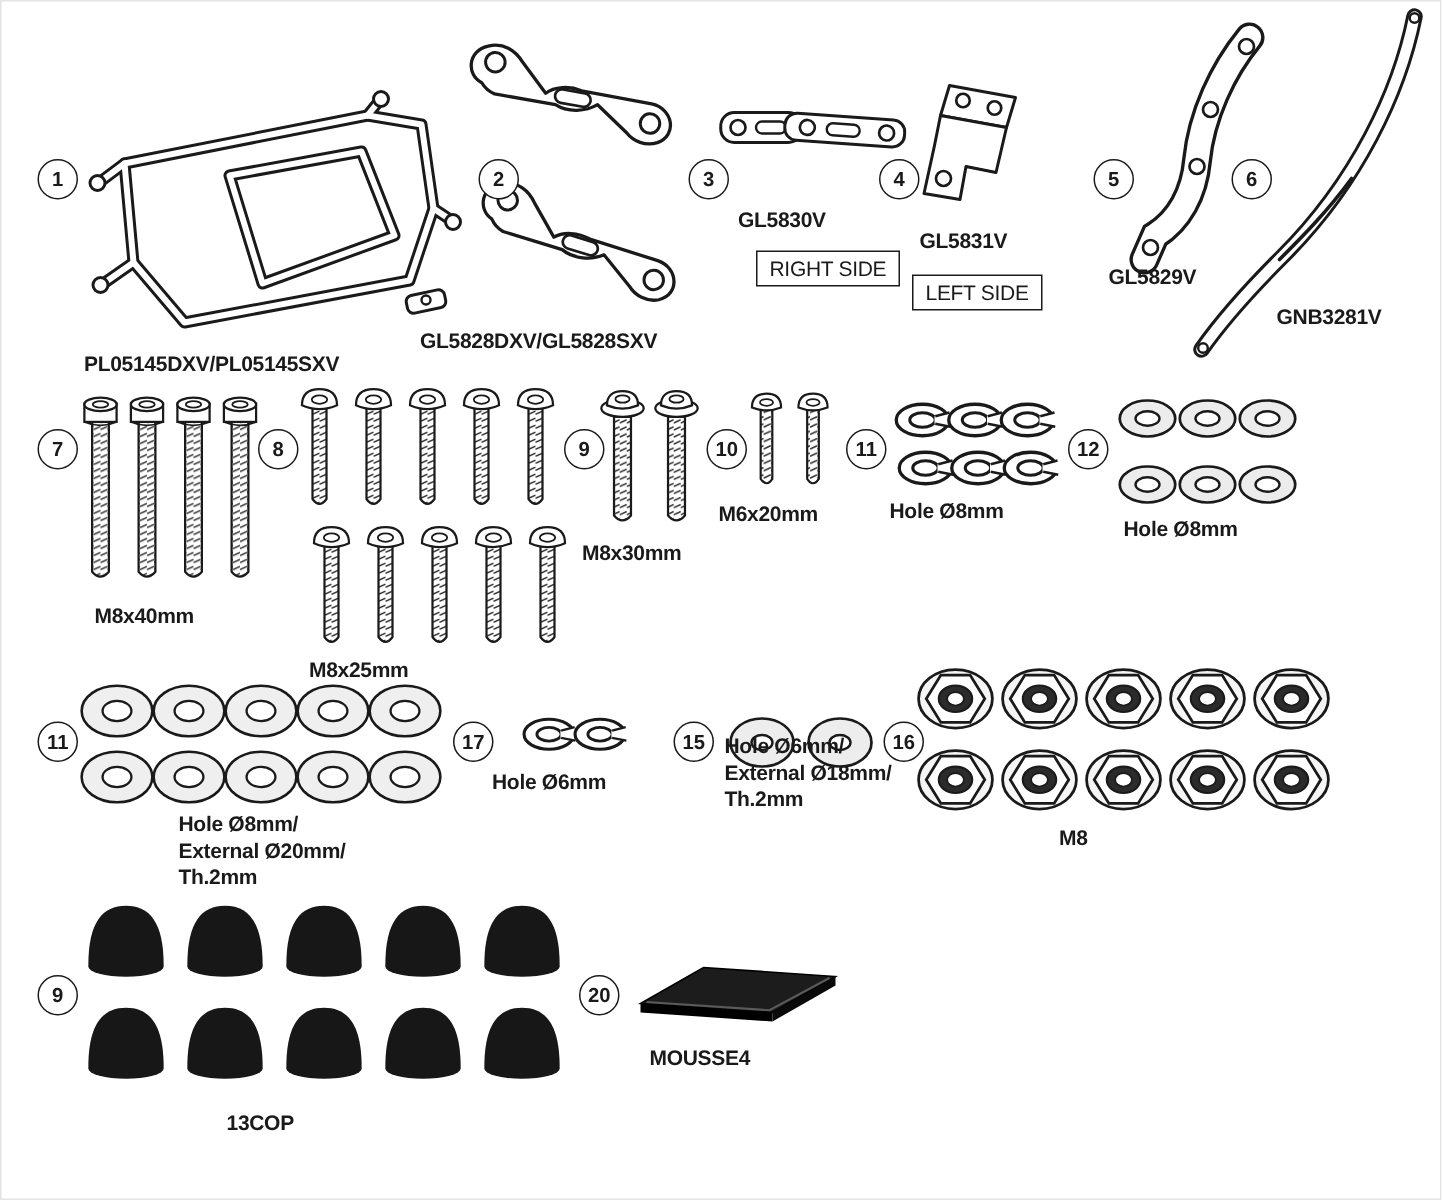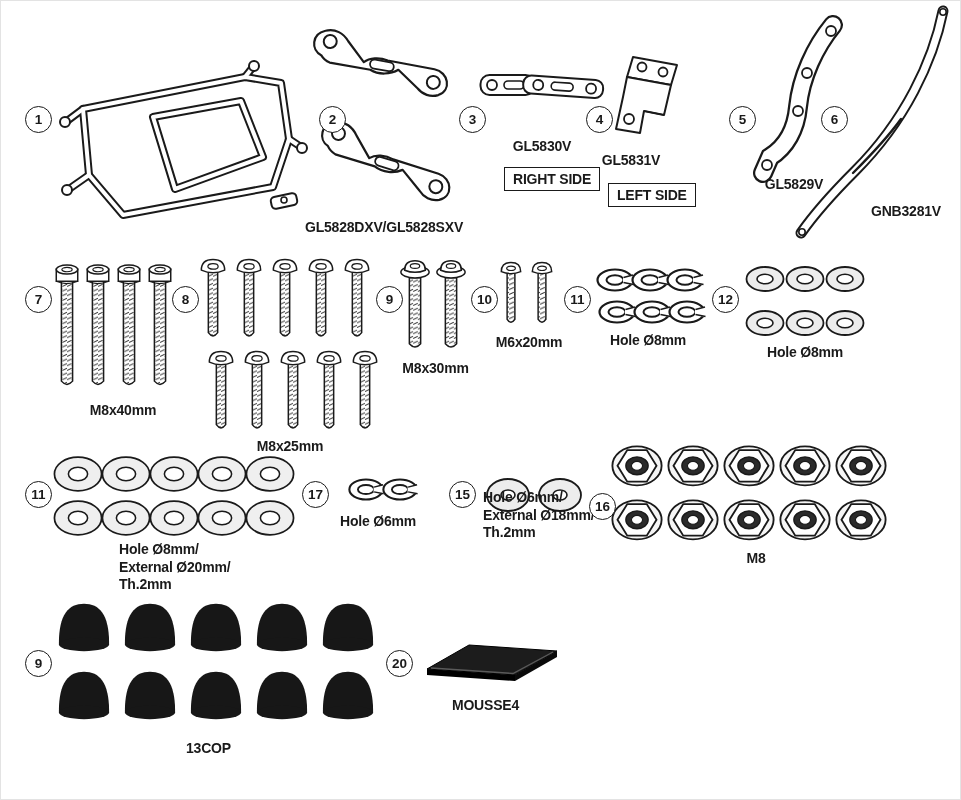--- a/index.html
+++ b/index.html
@@ -6,23 +6,23 @@
   html,body{background:#fff}
   body{font-family:"Liberation Sans",sans-serif;color:#1a1a1a}
   .canvas{position:relative;width:961px;height:800px;background:#fff;border:1px solid #e3e3e3;overflow:hidden}
   .part{position:absolute}
   svg{display:block;overflow:visible}
   .numc{position:absolute;width:27px;height:27px;border:1.7px solid #1a1a1a;border-radius:50%;
         background:#fff;display:flex;align-items:center;justify-content:center;
         font-weight:700;font-size:13.5px;z-index:3}
   .lbl{position:absolute;font-weight:700;font-size:14px;letter-spacing:-0.2px;color:#1a1a1a;
        line-height:1.25;white-space:pre-line;z-index:2}
-  .lbl.center{text-align:center}
+  .lbl.center{}
   .sidebox{position:absolute;border:1.8px solid #1a1a1a;background:#fff;padding:3px 8px;
-           font-weight:700;font-size:14px;letter-spacing:-0.2px;z-index:2}
+           font-weight:400;font-size:14px;letter-spacing:-0.2px;z-index:2}
 </style>
 </head>
 <body>
 
 <svg width="0" height="0" style="position:absolute" aria-hidden="true">
 <defs>
   <pattern id="thr" width="5" height="5" patternUnits="userSpaceOnUse">
     <path d="M0 4.5 L5 2.2" stroke="#333" stroke-width="1.1" fill="none"></path>
   </pattern>
 
@@ -119,29 +119,30 @@
         <path d="M240 80 L252 88"></path>
         <path d="M196 18 L204 8"></path>
     </g>
     <circle cx="16" cy="63" r="5" fill="#fff" stroke="#1a1a1a" stroke-width="2"></circle>
     <circle cx="18" cy="131" r="5" fill="#fff" stroke="#1a1a1a" stroke-width="2"></circle>
     <circle cx="253" cy="89" r="5" fill="#fff" stroke="#1a1a1a" stroke-width="2"></circle>
     <circle cx="205" cy="7" r="5" fill="#fff" stroke="#1a1a1a" stroke-width="2"></circle>
     <rect x="222" y="136" width="26" height="12" rx="4" transform="rotate(-12 235 142)" fill="#fff" stroke="#1a1a1a" stroke-width="2"></rect>
     <circle cx="235" cy="141" r="3" fill="#fff" stroke="#1a1a1a" stroke-width="1.6"></circle>
   </svg>
+  <div class="lbl center" style="left:55px;top:233px;width:220px">PL05145DXV/PL05145SXV</div>
 
   <div class="numc" style="left:318px;top:105px">
       <span>2</span>
     </div>
   <svg class="part" style="left:300px;top:18px" width="162" height="192" viewBox="0 0 162 192">
     <use href="#sym-bracket2" x="5" y="2" width="150" height="88" transform="rotate(-4 80 46)"></use>
     <use href="#sym-bracket2" x="10" y="100" width="150" height="88" transform="rotate(3 85 144)"></use>
   </svg>
-  <div class="lbl center" style="left:298px;top:218px;width:170px">GL5828DXV/GL5828SXV</div>
+  <div class="lbl center" style="left:279px;top:218px;width:170px">GL5828DXV/GL5828SXV</div>
 
   <div class="numc" style="left:458px;top:105px">
       <span>3</span>
     </div>
   <svg class="part" style="left:478px;top:66px" width="126" height="42" viewBox="0 0 126 42">
     <rect x="1.5" y="8" width="54" height="20" rx="9" fill="#fff" stroke="#1a1a1a" stroke-width="2"></rect>
     <circle cx="13" cy="18" r="5" fill="#fff" stroke="#1a1a1a" stroke-width="1.8"></circle>
     <rect x="25" y="14" width="20" height="8" rx="4" fill="#fff" stroke="#1a1a1a" stroke-width="1.6"></rect>
     <g transform="rotate(4 88 22)">
       <rect x="44" y="11" width="80" height="18" rx="8" fill="#fff" stroke="#1a1a1a" stroke-width="2"></rect>
@@ -157,21 +158,21 @@
       <span>4</span>
     </div>
   <svg class="part" style="left:602px;top:50px" width="88" height="90" viewBox="0 0 88 90">
     <path d="M30 6 L74 14 L68 34 L24 26 Z" fill="#fff" stroke="#1a1a1a" stroke-width="2" stroke-linejoin="round"></path>
     <circle cx="39" cy="16" r="4.5" fill="#fff" stroke="#1a1a1a" stroke-width="1.8"></circle>
     <circle cx="60" cy="21" r="4.5" fill="#fff" stroke="#1a1a1a" stroke-width="1.8"></circle>
     <path d="M24 26 L68 34 L61 64 L41 60 L37 82 L13 78 L20 46 Z" fill="#fff" stroke="#1a1a1a" stroke-width="2" stroke-linejoin="round"></path>
     <path d="M41 60 L61 64" fill="none" stroke="#1a1a1a" stroke-width="1.4"></path>
     <circle cx="26" cy="68" r="5" fill="#fff" stroke="#1a1a1a" stroke-width="1.8"></circle>
   </svg>
-  <div class="lbl center" style="left:580px;top:151px;width:100px">GL5831V</div>
+  <div class="lbl center" style="left:612px;top:151px;width:100px">GL5831V</div>
   <div class="sidebox" style="left:607px;top:182px">LEFT SIDE</div>
 
   <div class="numc" style="left:728px;top:105px">
       <span>5</span>
     </div>
   <svg class="part" style="left:744px;top:16px" width="106" height="172" viewBox="0 0 106 172">
     <path d="M88 8 C70 30 56 60 53 90 C51 112 41 130 25 140 L18 156" fill="none" stroke="#1a1a1a" stroke-width="20" stroke-linecap="round"></path>
     <path d="M88 8 C70 30 56 60 53 90 C51 112 41 130 25 140 L18 156" fill="none" stroke="#fff" stroke-width="15.5" stroke-linecap="round"></path>
     <circle cx="86" cy="14" r="5" fill="#fff" stroke="#1a1a1a" stroke-width="1.8"></circle>
     <circle cx="62" cy="56" r="5" fill="#fff" stroke="#1a1a1a" stroke-width="1.8"></circle>
@@ -296,21 +297,21 @@
       <span>15</span>
     </div>
   <svg class="part" style="left:484px;top:476px" width="100" height="38" viewBox="0 0 100 38">
     <use href="#sym-washer-615" x="0" y="0" width="46" height="36"></use>
     <use href="#sym-washer-615" x="52" y="0" width="46" height="36"></use>
   </svg>
   <div class="lbl" style="left:482px;top:488px;width:160px">Hole Ø6mm/
 External Ø18mm/
 Th.2mm</div>
 
-  <div class="numc" style="left:588px;top:492px">
+  <div class="numc" style="left:588px;top:480px">
       <span>16</span>
     </div>
   <svg class="part" style="left:610px;top:438px" width="276" height="106" viewBox="0 0 276 106">
     <use href="#sym-nut" x="0" y="0" width="52" height="50"></use>
     <use href="#sym-nut" x="56" y="0" width="52" height="50"></use>
     <use href="#sym-nut" x="112" y="0" width="52" height="50"></use>
     <use href="#sym-nut" x="168" y="0" width="52" height="50"></use>
     <use href="#sym-nut" x="224" y="0" width="52" height="50"></use>
     <use href="#sym-nut" x="0" y="54" width="52" height="50"></use>
     <use href="#sym-nut" x="56" y="54" width="52" height="50"></use>

